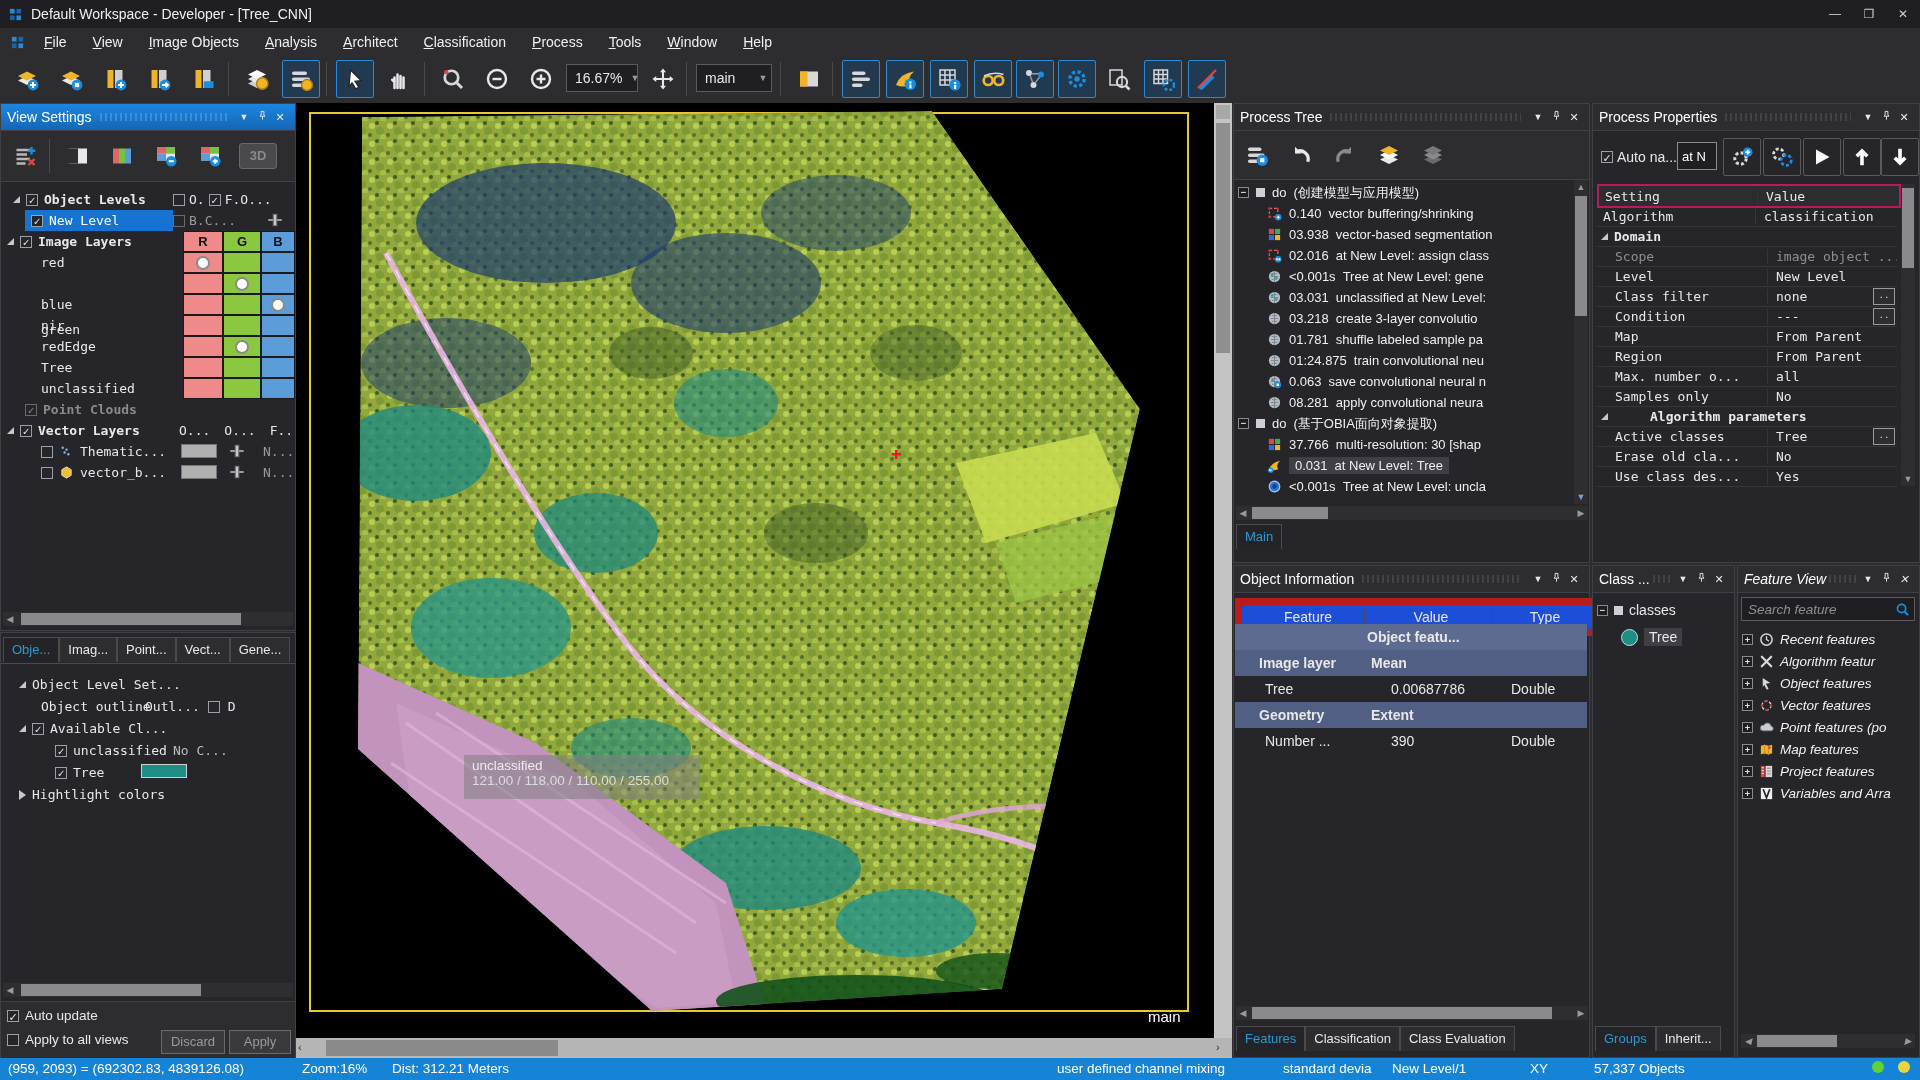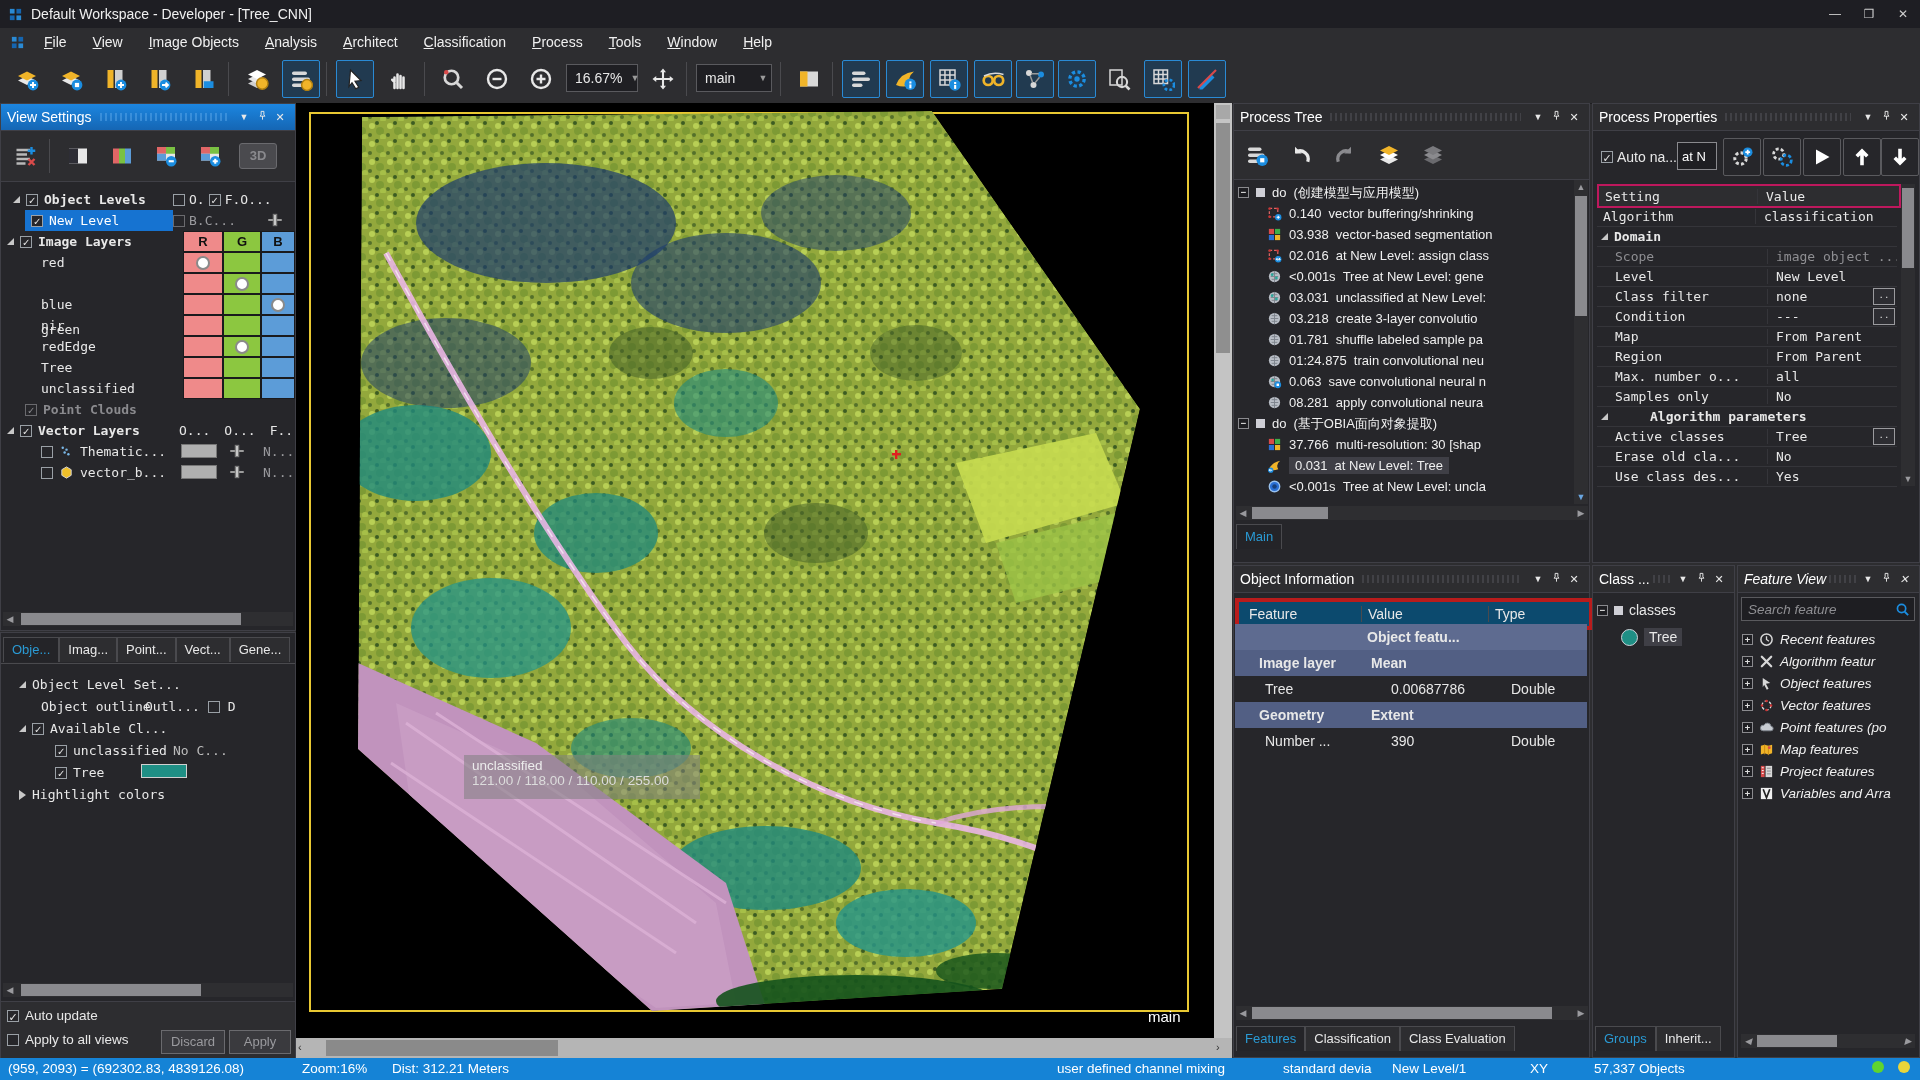--- a/index.html
+++ b/index.html
@@ -957,21 +957,21 @@
   <div class="panel" style="left:1233px;top:565px;width:357px;height:493px;">
     <div class="phead">
       <span class="pt">Object Information</span>
       <span class="grip"></span>
       <span class="pbtn mn"></span>
       <span class="pbtn"><span class="ic" style="width:11px;height:13px;"><svg viewBox="0 0 16 16">
               <path d="M6 2h4v5l1.5 2h-7L6 7zM8 9v5" stroke="#e8e8e8" fill="none" stroke-width="1.4"></path>
             </svg></span></span>
       <span class="pbtn cl"></span>
     </div>
-    <div class="oirow" style="top:32px;background:#0c4a6e;border:4px solid #b91c1c;height:24px;width:350px;">
+    <div class="oirow" style="top:32px;background:#1d4ed8;border:7px solid #b91c1c;height:24px;width:350px;text-align:center;">
       <span class="oif">Feature</span>
       <span class="oiv" style="border-left:1px solid #4a4a4e;padding-left:6px;">Value</span>
       <span class="oit" style="border-left:1px solid #4a4a4e;padding-left:6px;">Type</span>
     </div>
     <div class="oirow slate" style="top:58px;font-weight:bold;">
         <span class="oif"></span>
         <span style="padding-left:10px;">Object featu...</span>
       </div>
     <div class="oirow slate2" style="top:84px;font-weight:bold;">
       <span class="oif" style="padding-left:24px;">Image layer</span>

